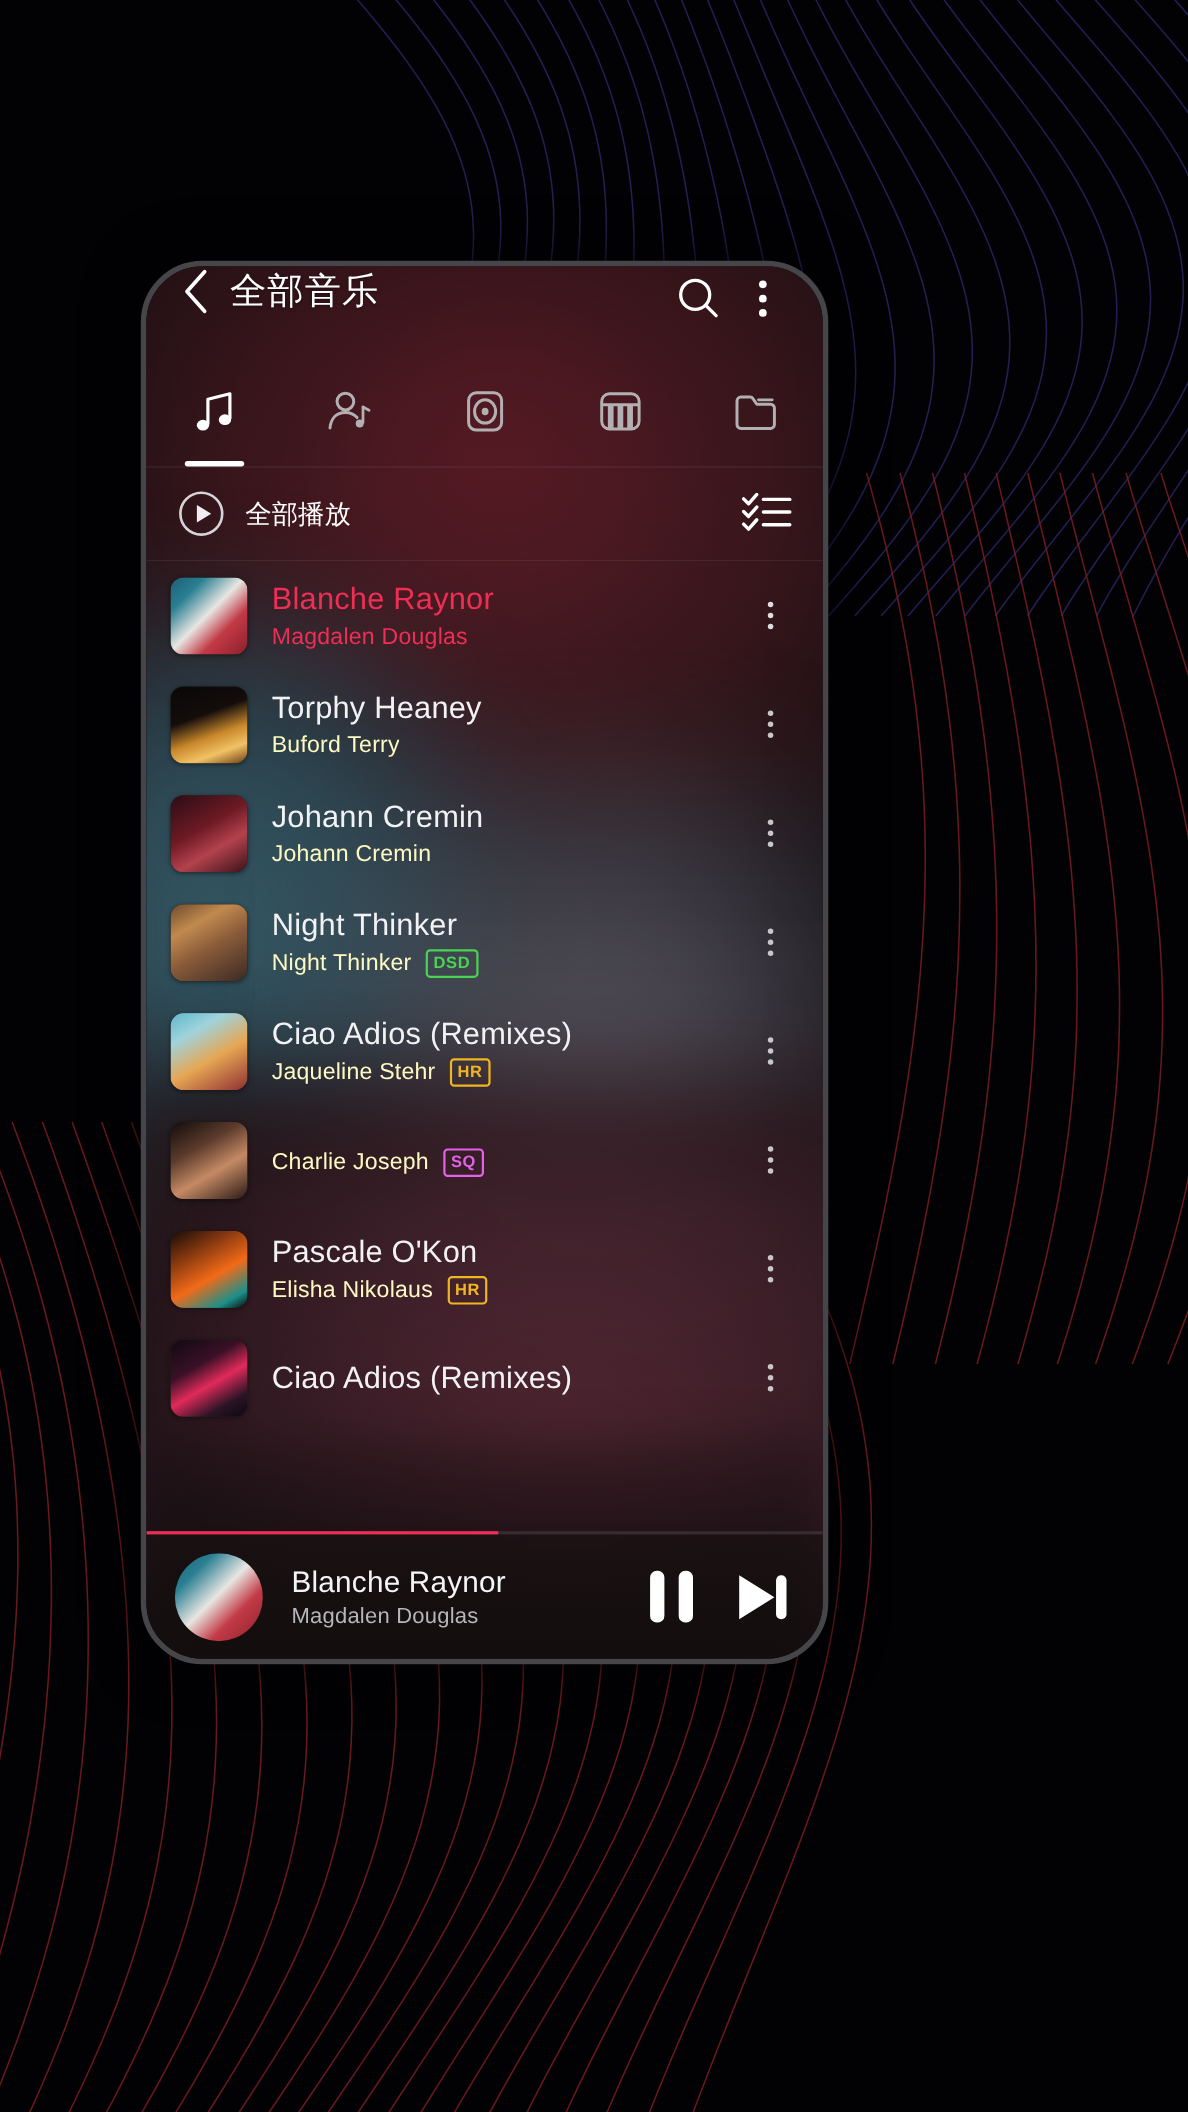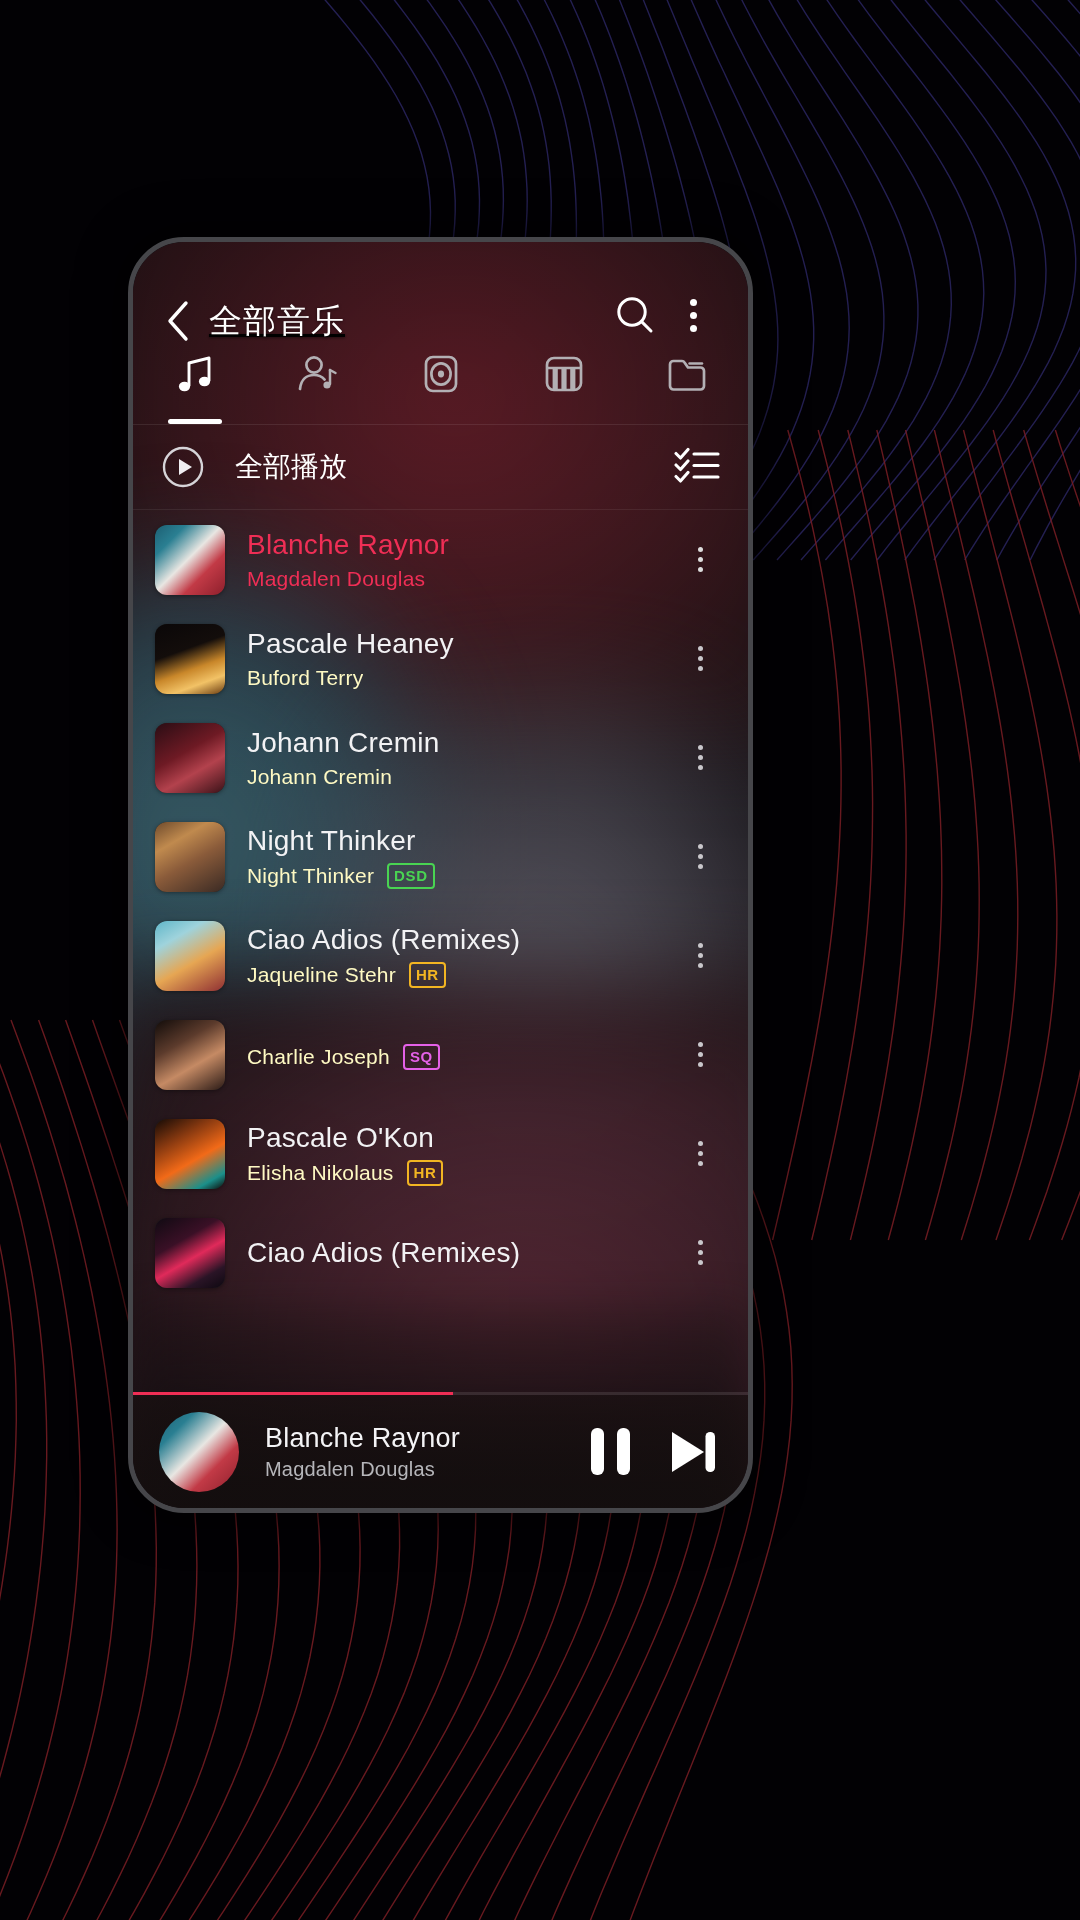--- a/index.html
+++ b/index.html
@@ -65,22 +65,22 @@
   #scrim {
     position:absolute; inset:0;
     background:linear-gradient(180deg, rgba(12,8,10,.30) 0%, rgba(14,10,12,.10) 28%, rgba(16,11,13,.10) 68%, rgba(12,9,11,.46) 100%);
   }
 
   #ui { position:absolute; inset:0; display:flex; flex-direction:column; }
 
   
   .appbar {
     height:102px; flex:0 0 102px;
-    display:flex; align-items:flex-end; padding:16px 26px 0 22px;
-    position:relative; z-index:4;text-decoration:underline;
+    display:flex; align-items:flex-start; padding:0 26px 0 22px;
+    position:relative; z-index:4;
   }
   .back { width:46px; height:46px; display:flex; align-items:center; justify-content:center; }
   .title {
     color:#ffffff; font-size:33px; letter-spacing:1px; margin-left:8px; flex:1;
     text-shadow:0 1px 3px rgba(0,0,0,.5);
   }
   .hicon { width:58px; height:58px; display:flex; align-items:center; justify-content:center; }
   .dots { display:flex; flex-direction:column; gap:6px; align-items:center; }
   .dots i { width:7px; height:7px; border-radius:50%; background:#fff; display:block; }
 
@@ -99,21 +99,21 @@
     position:absolute; bottom:0; left:50%; transform:translateX(-50%);
     width:54px; height:5px; border-radius:3px; background:#ffffff;
   }
   .divider-row { height:1px; background:rgba(255,255,255,.085); position:relative; z-index:4; }
 
   
   .playall {
     height:84px; flex:0 0 84px; display:flex; align-items:center;
     padding:0 28px 0 28px; position:relative; z-index:4;
   }
-  .playall .label { color:#ffffff; font-size:28px; margin-left:30px; flex:1; }
+  .playall .label { color:#ffffff; font-size:24px; margin-left:18px; flex:1; }
   .hairline { height:1px; background:rgba(255,255,255,.07); position:relative; z-index:4; }
 
   
   .list { flex:1 1 auto; position:relative; z-index:4; overflow:hidden; }
   .row {
     height:99px; display:flex; align-items:center; padding:0 20px 0 22px;
   }
   .art {
     width:70px; height:70px; border-radius:12px; flex:0 0 70px;
     overflow:hidden; position:relative; background:#222;
@@ -364,21 +364,21 @@
                 <i></i>
                 <i></i>
               </span>
             </div>
           </div>
           <div class="row">
             <div class="art">
               <div style="background: linear-gradient(160deg, rgb(10, 7, 8) 0%, rgb(19, 13, 11) 38%, rgb(201, 135, 42) 62%, rgb(242, 194, 102) 80%, rgb(107, 61, 18) 100%);"></div>
             </div>
             <div class="meta">
-              <div class="t1">Pascale Heaney</div>
+              <div class="t1">Torphy Heaney</div>
               <div class="t2line">
                 <div class="t2">Buford Terry</div>
               </div>
             </div>
             <div class="rowmenu">
               <span style="display: flex; flex-direction: column; gap: 5px; align-items: center;">
                 <i></i>
                 <i></i>
                 <i></i>
               </span>

